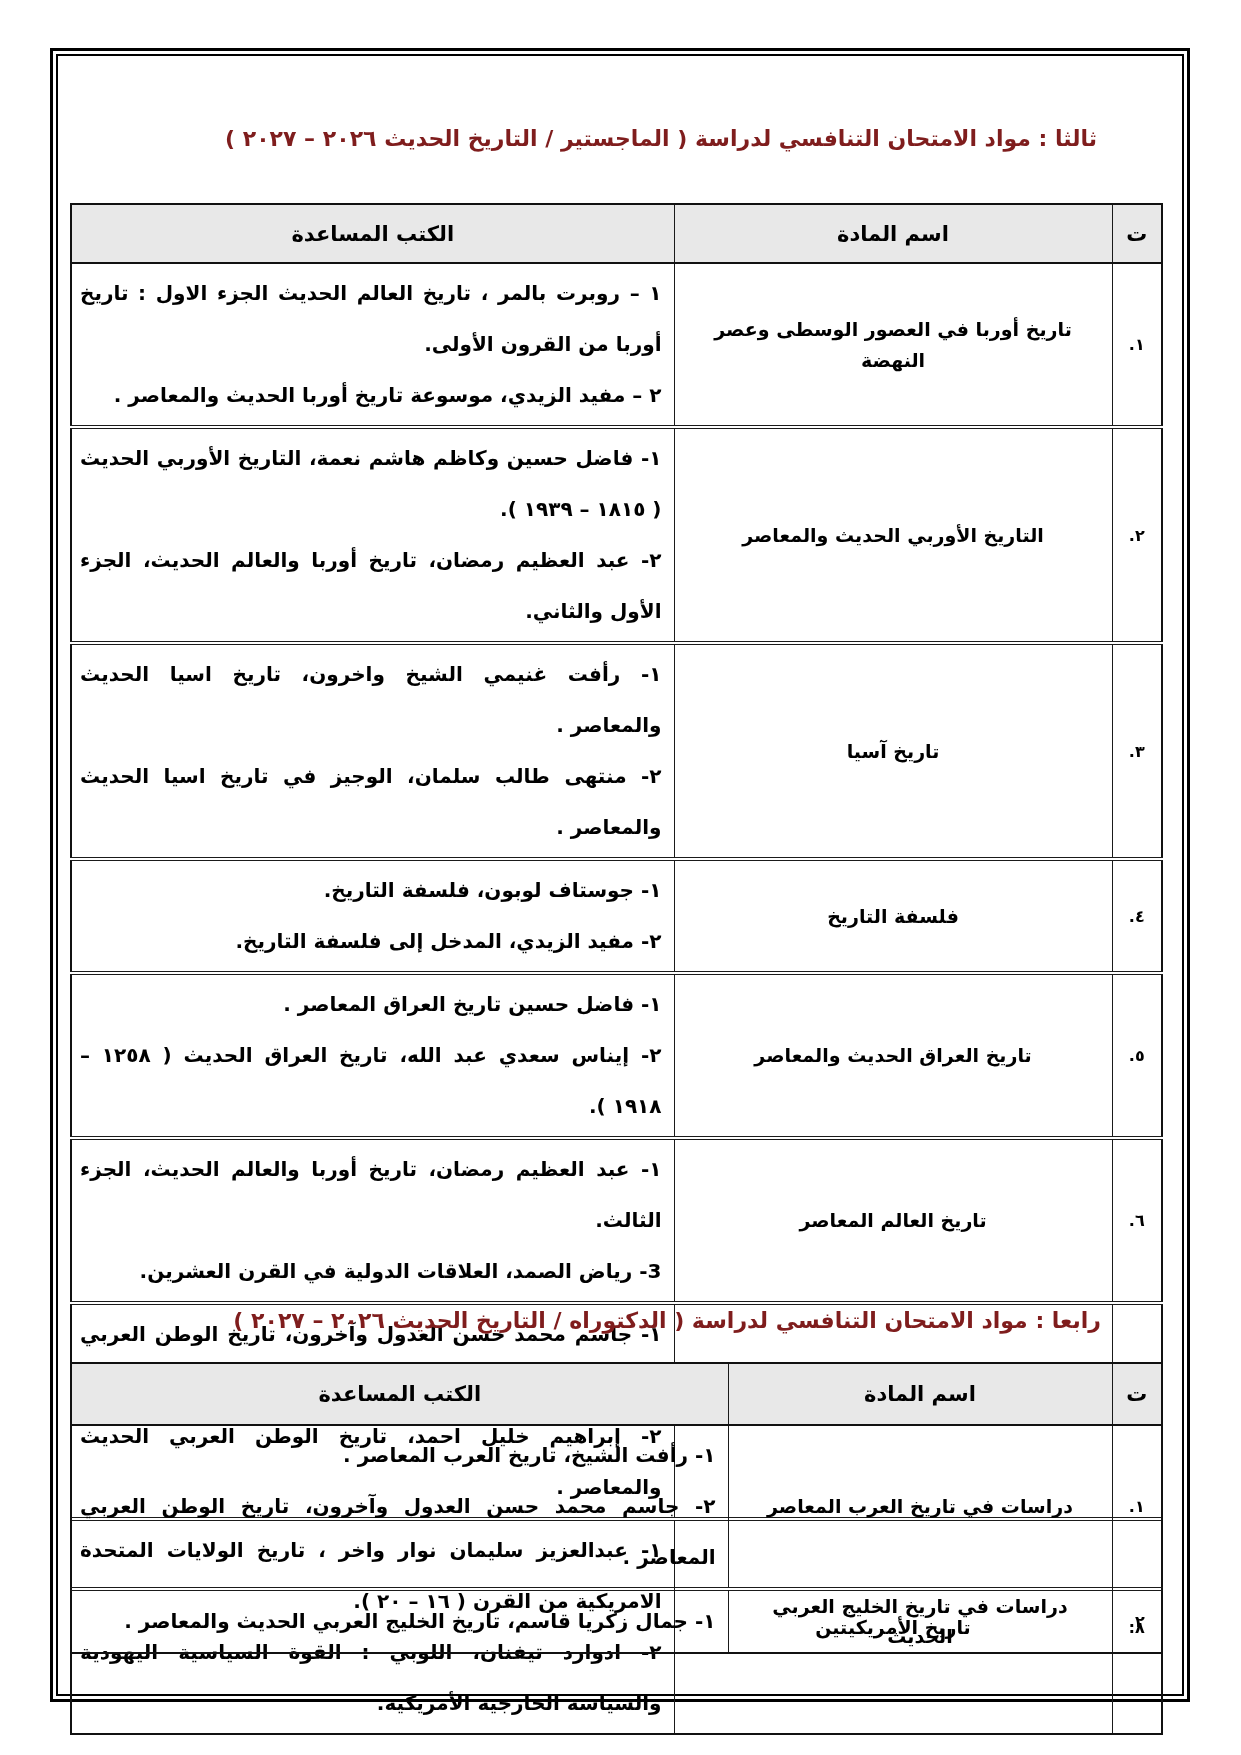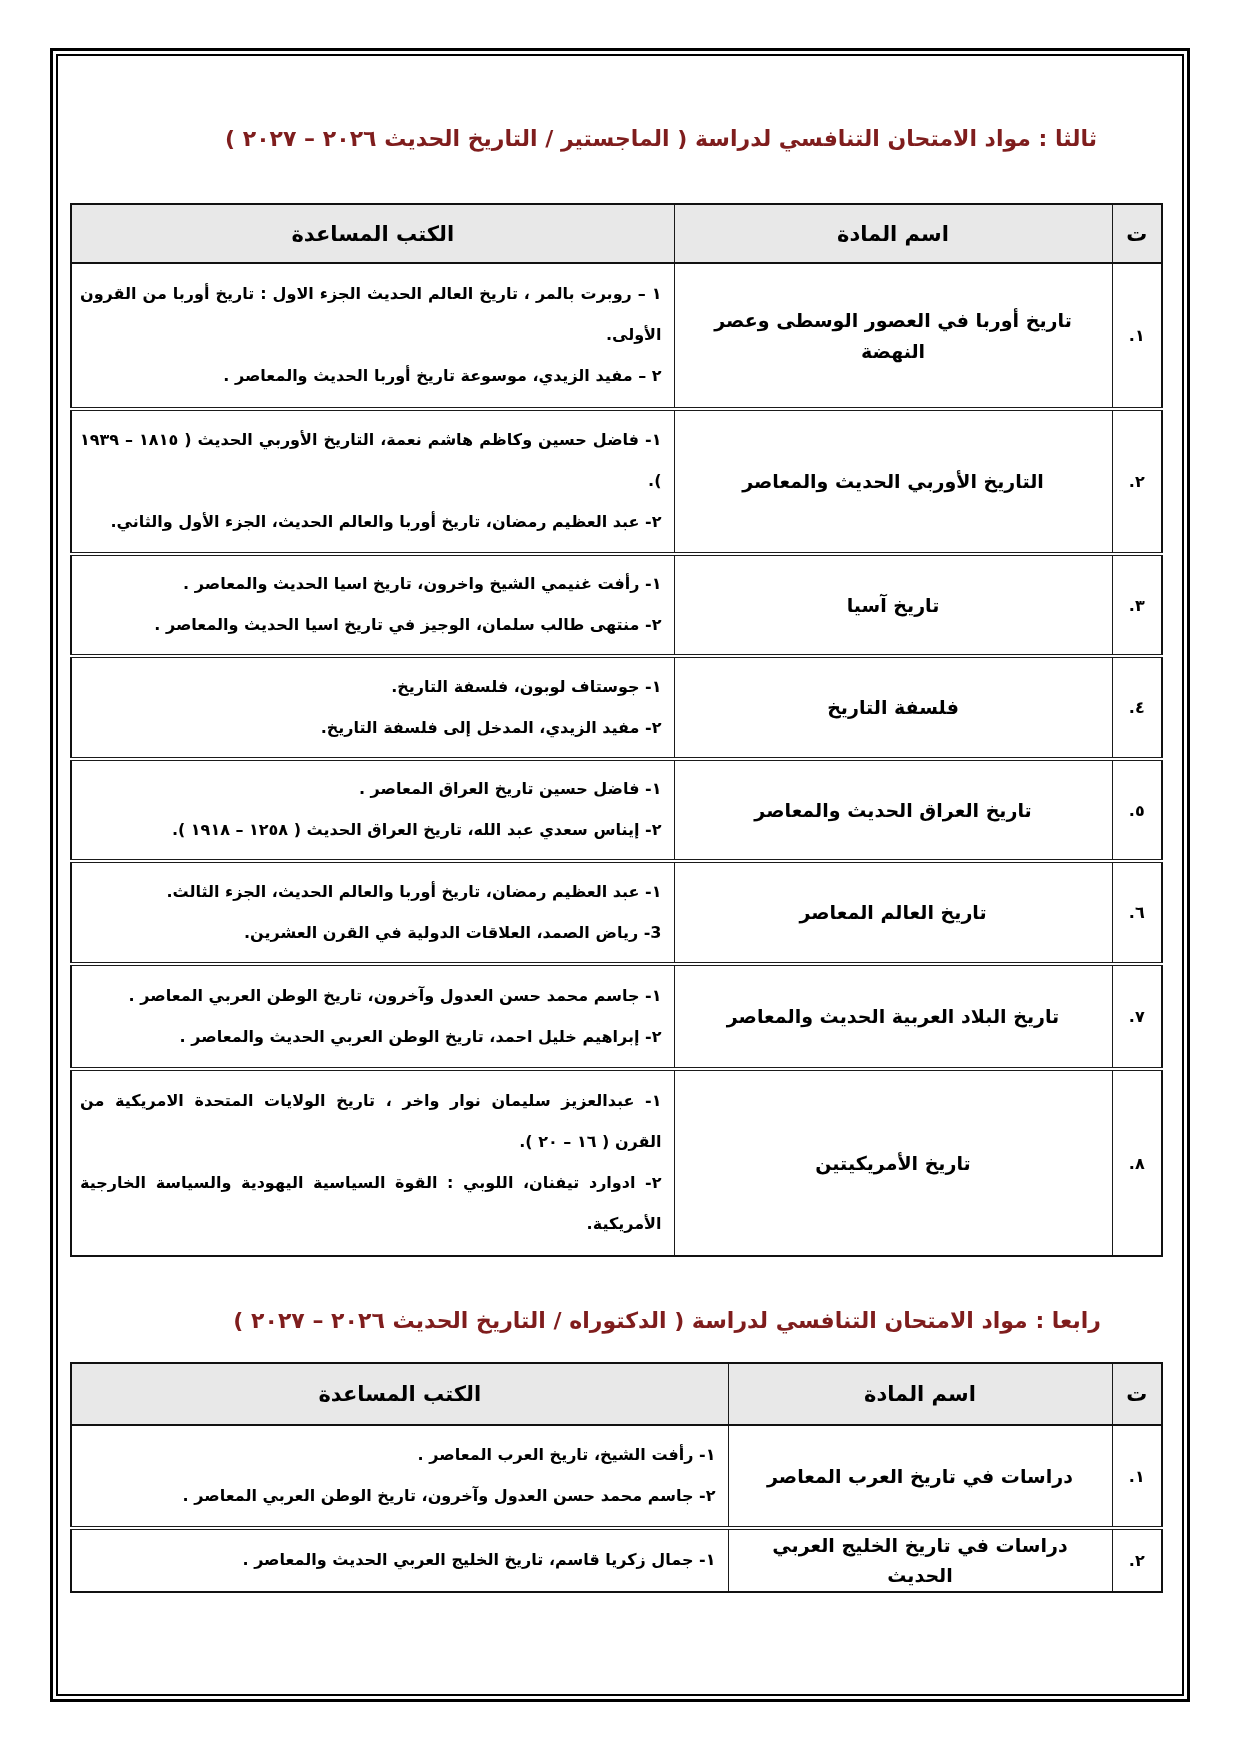--- a/index.html
+++ b/index.html
@@ -42,21 +42,21 @@
   .t2 col.c-subject{width:384px;}
   td.num{
     text-align:center;vertical-align:middle;font-size:16px;direction:rtl;
   }
   td.subject{
     text-align:center;vertical-align:middle;font-size:19px;
     padding:0 20px;line-height:1.6;
   }
   td.books{vertical-align:middle;padding:4px 12px 4px 8px;}
   td.books p{
-    margin:0;font-size:16px;line-height:2.55;
+    margin:0;font-size:20px;line-height:2.55;
     text-align:justify;direction:rtl;
   }
 </style>
 </head>
 <body>
 
 <div class="frame">
   <div class="frame-inner"></div>
 </div>
 

